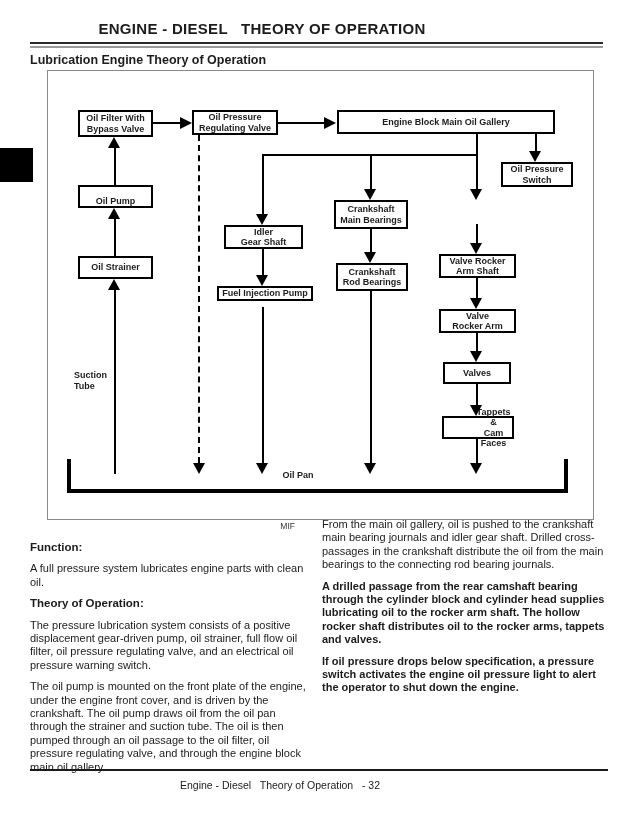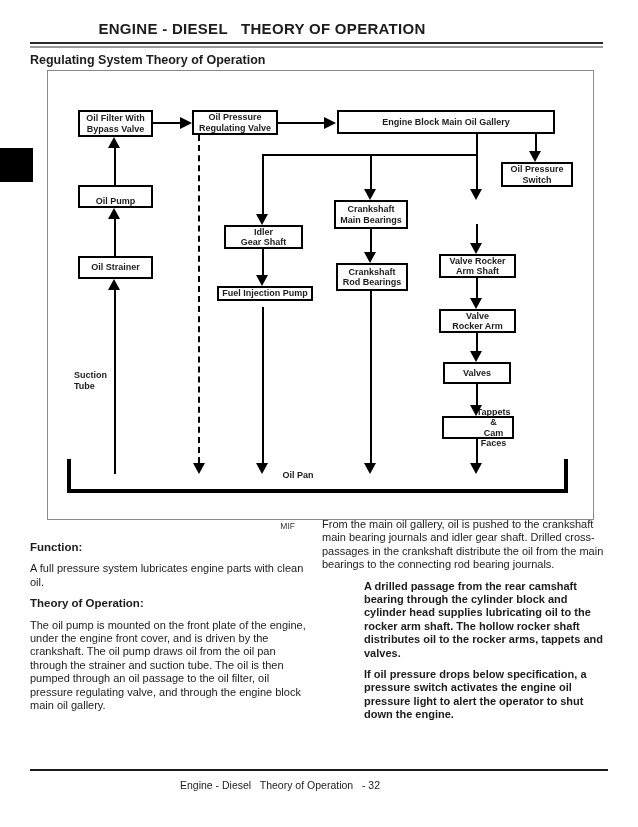--- a/index.html
+++ b/index.html
@@ -53,33 +53,33 @@
   .pan-label { text-align:center; }
 
   .mif { left:230px; top:521px; width:65px; text-align:right; font-size:8.5px; color:#333; }
 
   
   .col { position:absolute; width:284px; font-size:11px; line-height:13.4px; }
   .col-left { left:30px; top:541px; }
   .col-right { left:322px; top:518px; }
   .col h3 { font-size:11.5px; font-weight:bold; margin:0 0 8px 0; }
   .col p { margin:0 0 8px 0; }
-  .col p.bold { font-weight:bold;margin-left:42px; }
+  .col p.bold { font-weight:bold; }
   .gap-above { margin-top:12px; }
 
   
   .footer-rule { left:30px; top:769px; width:578px; height:2px; background:#1a1a1a; }
   .footer-text { left:0; top:779px; width:560px; text-align:center; font-size:10.5px; white-space:pre; }
 </style>
 </head>
 <body>
 
 <div class="abs doc-title">ENGINE - DIESEL   THEORY OF OPERATION</div>
 <div class="abs double-rule"></div>
-<div class="abs section-title">Regulating System Theory of Operation</div>
+<div class="abs section-title">Lubrication Engine Theory of Operation</div>
 <div class="abs side-tab"></div>
 
 <div class="abs diagram">
 
   <div class="dbox" style="left:30px;top:39px;width:75px;height:27px;">
     <span class="bl">Oil Filter With</span>
     <span class="bl">Bypass Valve</span>
   </div>
   <div class="dbox" style="left:144px;top:39px;width:86px;height:25px;">
     <span class="bl">Oil Pressure</span>
@@ -182,20 +182,21 @@
     <span class="bl">Tube</span>
   </div>
 </div>
 
 <div class="abs mif">MIF</div>
 
 <div class="col col-left">
   <h3>Function:</h3>
   <p>A full pressure system lubricates engine parts with clean oil.</p>
   <h3 class="gap-above">Theory of Operation:</h3>
+  <p>The pressure lubrication system consists of a positive displacement gear-driven pump, oil strainer, full flow oil filter, oil pressure regulating valve, and an electrical oil pressure warning switch.</p>
   <p>The oil pump is mounted on the front plate of the engine, under the engine front cover, and is driven by the crankshaft. The oil pump draws oil from the oil pan through the strainer and suction tube. The oil is then pumped through an oil passage to the oil filter, oil pressure regulating valve, and through the engine block main oil gallery.</p>
 </div>
 
 <div class="col col-right">
   <p>From the main oil gallery, oil is pushed to the crankshaft main bearing journals and idler gear shaft. Drilled cross-passages in the crankshaft distribute the oil from the main bearings to the connecting rod bearing journals.</p>
   <p class="bold">A drilled passage from the rear camshaft bearing through the cylinder block and cylinder head supplies lubricating oil to the rocker arm shaft. The hollow rocker shaft distributes oil to the rocker arms, tappets and valves.</p>
   <p class="bold">If oil pressure drops below specification, a pressure switch activates the engine oil pressure light to alert the operator to shut down the engine.</p>
 </div>
 
 <div class="abs footer-rule"></div>

